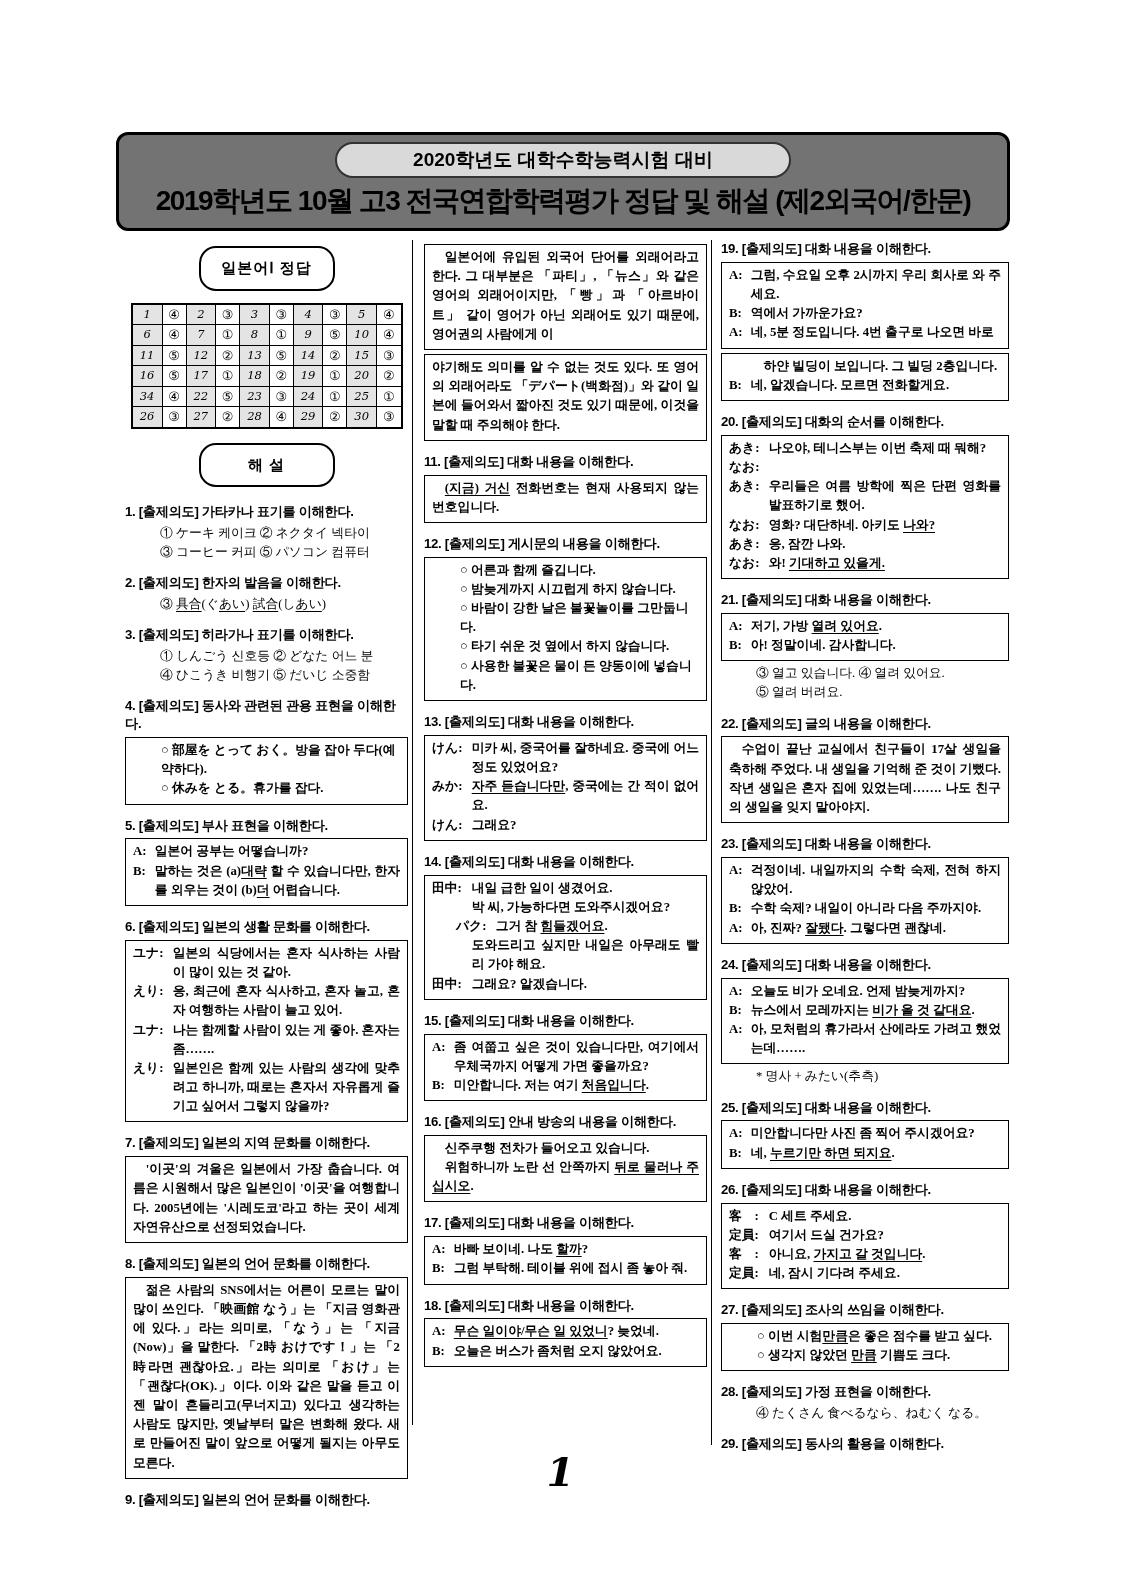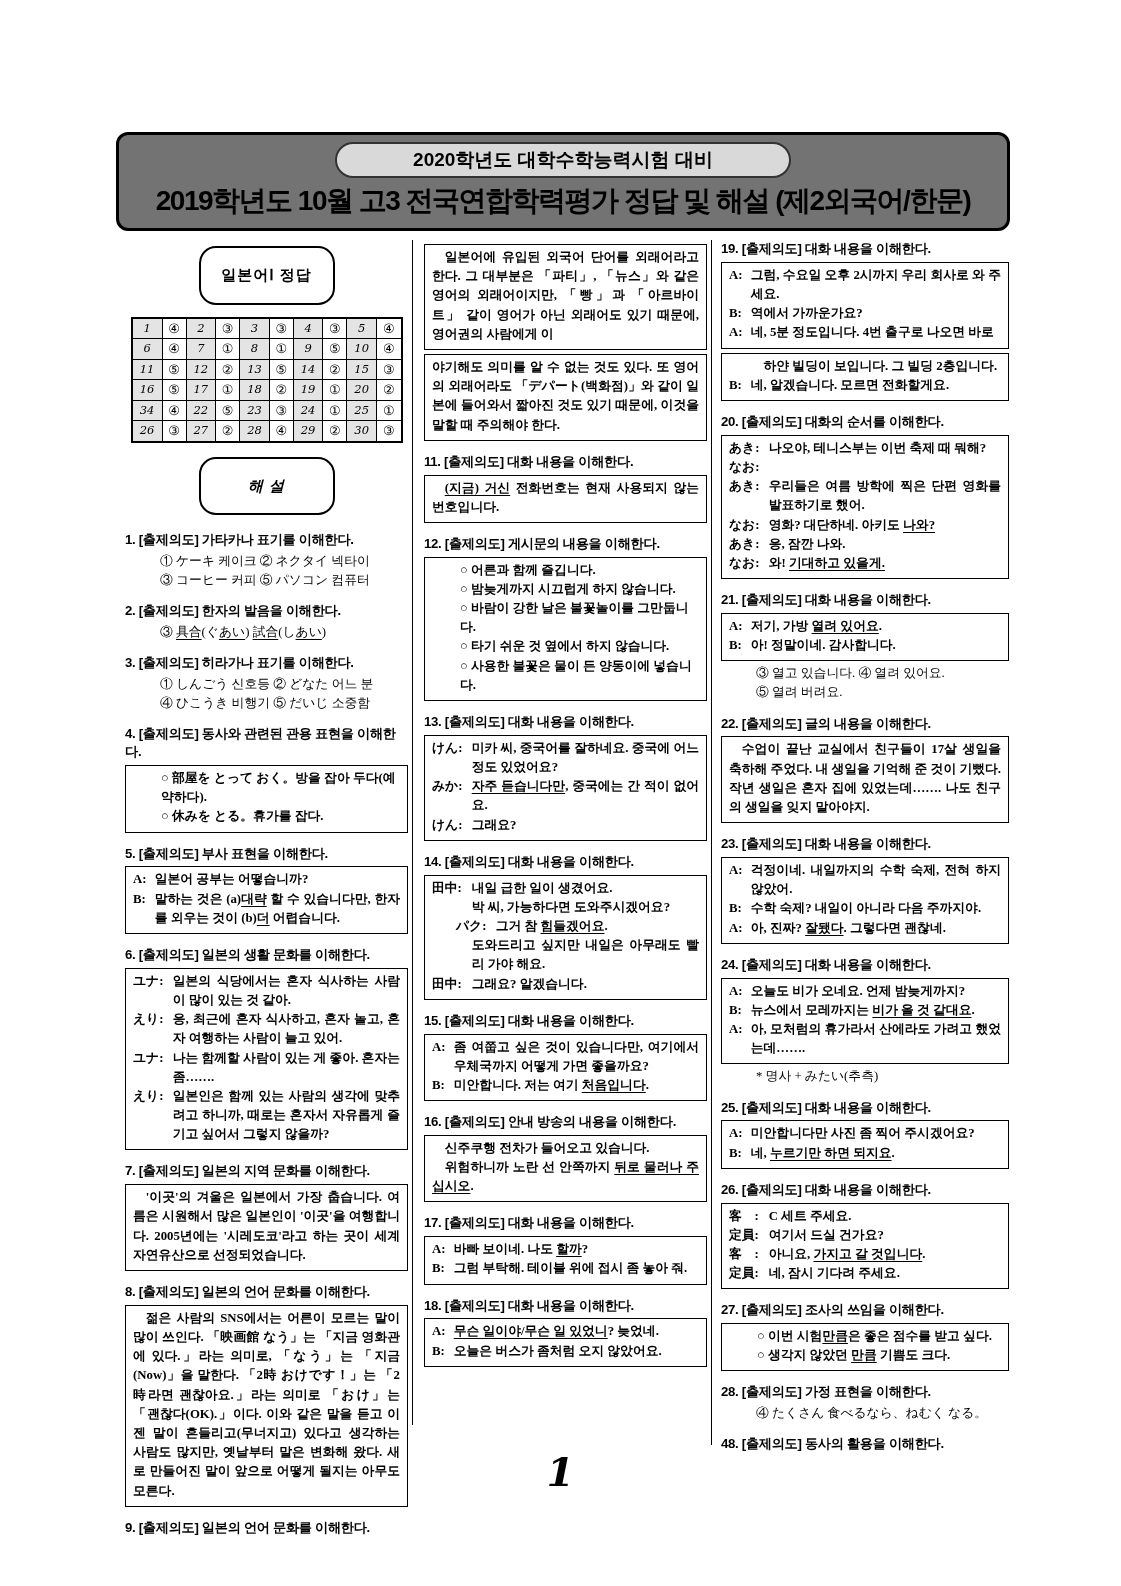--- a/index.html
+++ b/index.html
@@ -26,26 +26,26 @@
   .col-divider { position:absolute; top:240px; width:0; border-left:1.5px solid #000; }
   .divider-1 { left:412px; height:1185px; }
   .divider-2 { left:711px; height:1205px; }
   
   .column { position:absolute; top:240px; font-size:12.8px; line-height:1.5; }
   .col-left  { left:125px; width:283px; }
   .col-mid   { left:424px; width:283px; }
   .col-right { left:721px; width:288px; }
   
   .pill {
-    width:132px; margin:6px auto 12px; padding:16px 0; text-align:center;
+    width:132px; margin:6px auto 12px; padding:9px 0; text-align:center;
     border:2px solid #000; border-radius:17px; background:#fff;
     font-family:"Liberation Sans", sans-serif; font-weight:bold; font-size:15px;
     letter-spacing:1px;
   }
-  .pill-expl { margin:14px auto 16px;font-style:italic; }
+  .pill-expl { margin:14px auto 16px; }
   .ans-table {
     width:272px; margin:4px auto 6px; border-collapse:collapse;
     border:2.5px solid #000;
   }
   .ans-table td {
     border:1px solid #000; text-align:center; height:16px; padding:0;
   }
   .ans-table td.q {
     background:#e4e4e4; font-family:"DejaVu Serif", serif;
     font-style:italic; font-size:11.5px;
@@ -520,18 +520,18 @@
           <div class="line">○ 생각지 않았던 <span class="ul">만큼</span> 기쁨도 크다.</div>
         </div>
       </div>
       <div class="sec">
         <div class="sec-h">28. [출제의도] 가정 표현을 이해한다.</div>
         <div class="plainblk">
           <div class="line">④ たくさん 食べるなら、ねむく なる。</div>
         </div>
       </div>
       <div class="sec">
-        <div class="sec-h">48. [출제의도] 동사의 활용을 이해한다.</div>
+        <div class="sec-h">29. [출제의도] 동사의 활용을 이해한다.</div>
       </div>
     </div>
 
   <div class="page-number">1</div>
 </div>
 
 </body></html>

